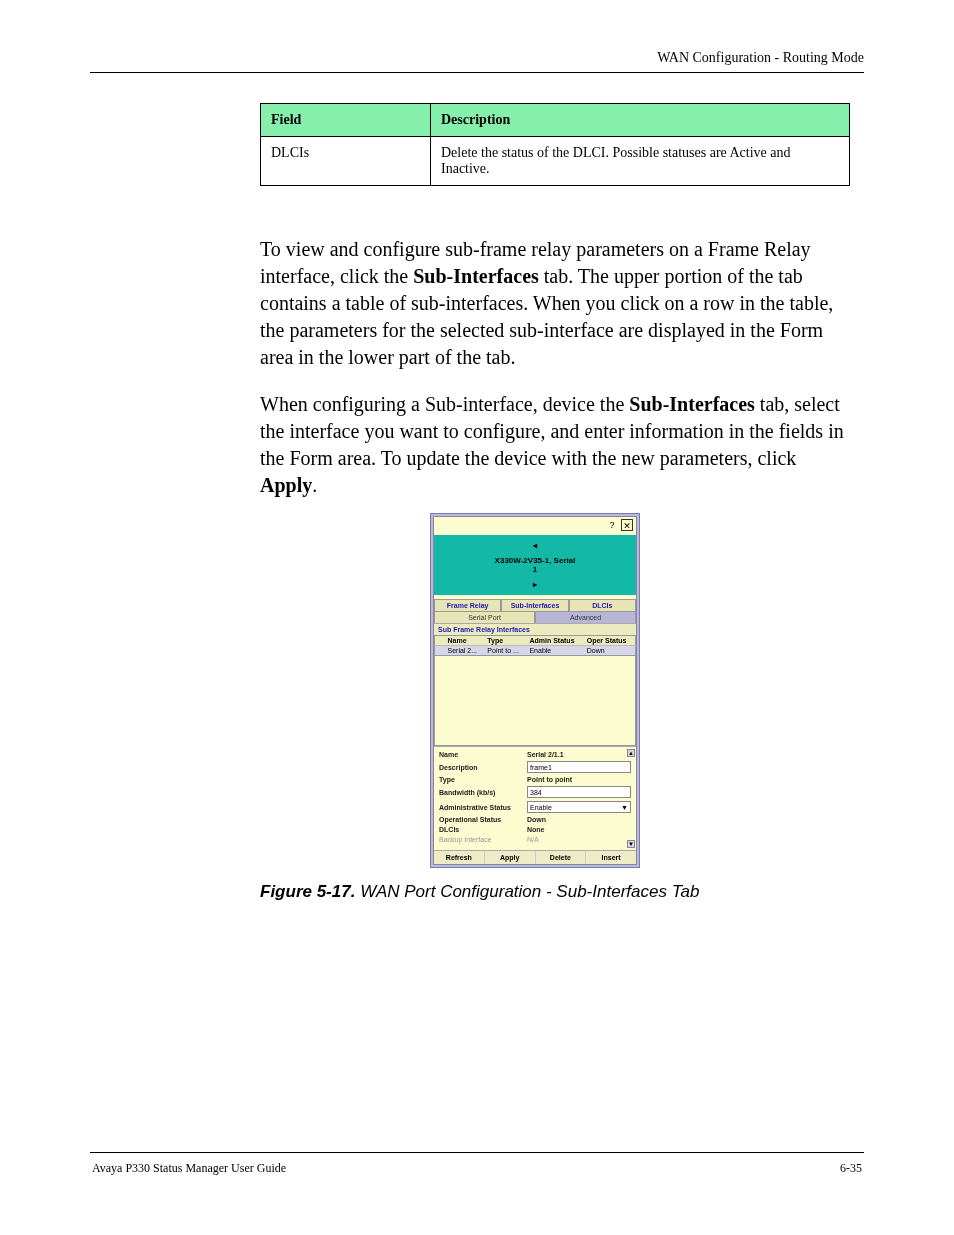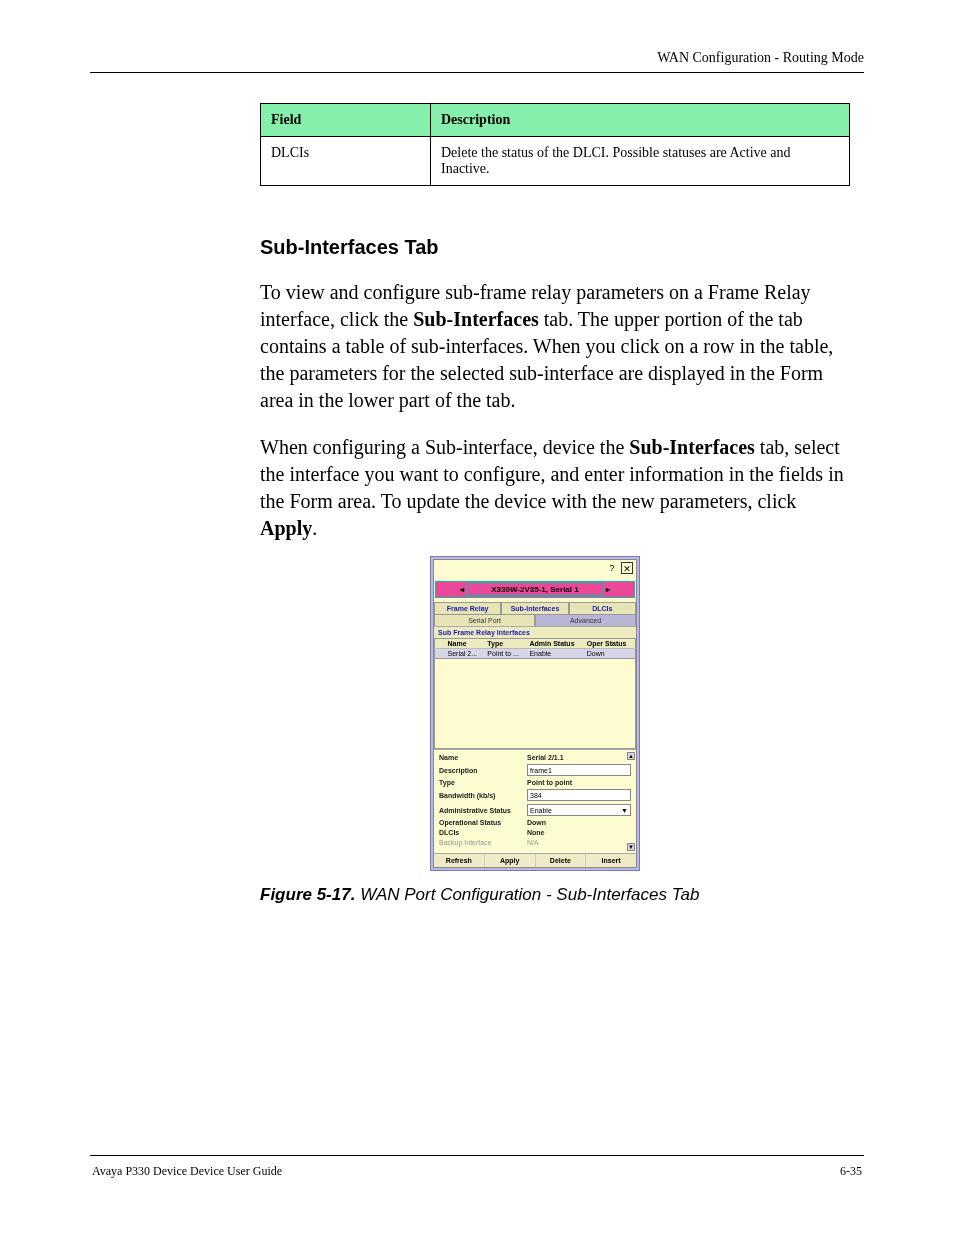--- a/index.html
+++ b/index.html
@@ -101,22 +101,22 @@
     text-align: center;
     cursor: pointer;
   }
   .icon-close { border: 1px solid #333; }
   .gui-title {
     text-align: center;
     margin: 2px auto 4px auto;
   }
   .gui-title span {
     display: inline-block;
-    border: 1px solid #14b8a6;
-    background: #ec4899;
+    border: 5px solid #14b8a6;
+    background: #14b8a6;
     padding: 1px 24px;
     font-size: 8px;
     font-weight: bold;
   }
   .tabs-row {
     display: flex;
     font-size: 7px;
     font-weight: bold;
   }
   .tabs-row .tab {
@@ -260,23 +260,20 @@
         <th>Description</th>
       </tr>
       <tr>
         <td>DLCIs</td>
         <td>Delete the status of the DLCI. Possible statuses are Active and Inactive.</td>
       </tr>
     </tbody>
       </table>
   </div>
 
-  <div class="section-head">
-    <h2>Sub-Interfaces Tab</h2>
-  </div>
 
   <p class="body-para">
     <span>To view and configure sub-frame relay parameters on a Frame Relay interface, click the </span><span class="bold">Sub-Interfaces</span><span> tab. The upper portion of the tab contains a table of sub-interfaces. When you click on a row in the table, the parameters for the selected sub-interface are displayed in the Form area in the lower part of the tab.</span>
   </p>
 
   <p class="body-para">
     <span>When configuring a Sub-interface, device the </span><span class="bold">Sub-Interfaces</span><span> tab, select the interface you want to configure, and enter information in the fields in the Form area. To update the device with the new parameters, click </span><span class="bold">Apply</span><span>.</span>
   </p>
 
   <div class="figure-wrap">
@@ -379,16 +376,16 @@
 
   <div class="figure-caption">
     <span style="font-style:italic;font-weight:bold;">Figure 5-17.</span>
     <span>WAN Port Configuration - Sub-Interfaces Tab</span>
   </div>
 
   <div style="height:230px;"></div>
 
   <hr class="hr-bottom">
   <div class="footer">
-    <span>Avaya P330 Device Device User Guide</span>
+    <span>Avaya P330 Status Manager User Guide</span>
     <span>6-35</span>
   </div>
 </div>
 
 </body></html>

